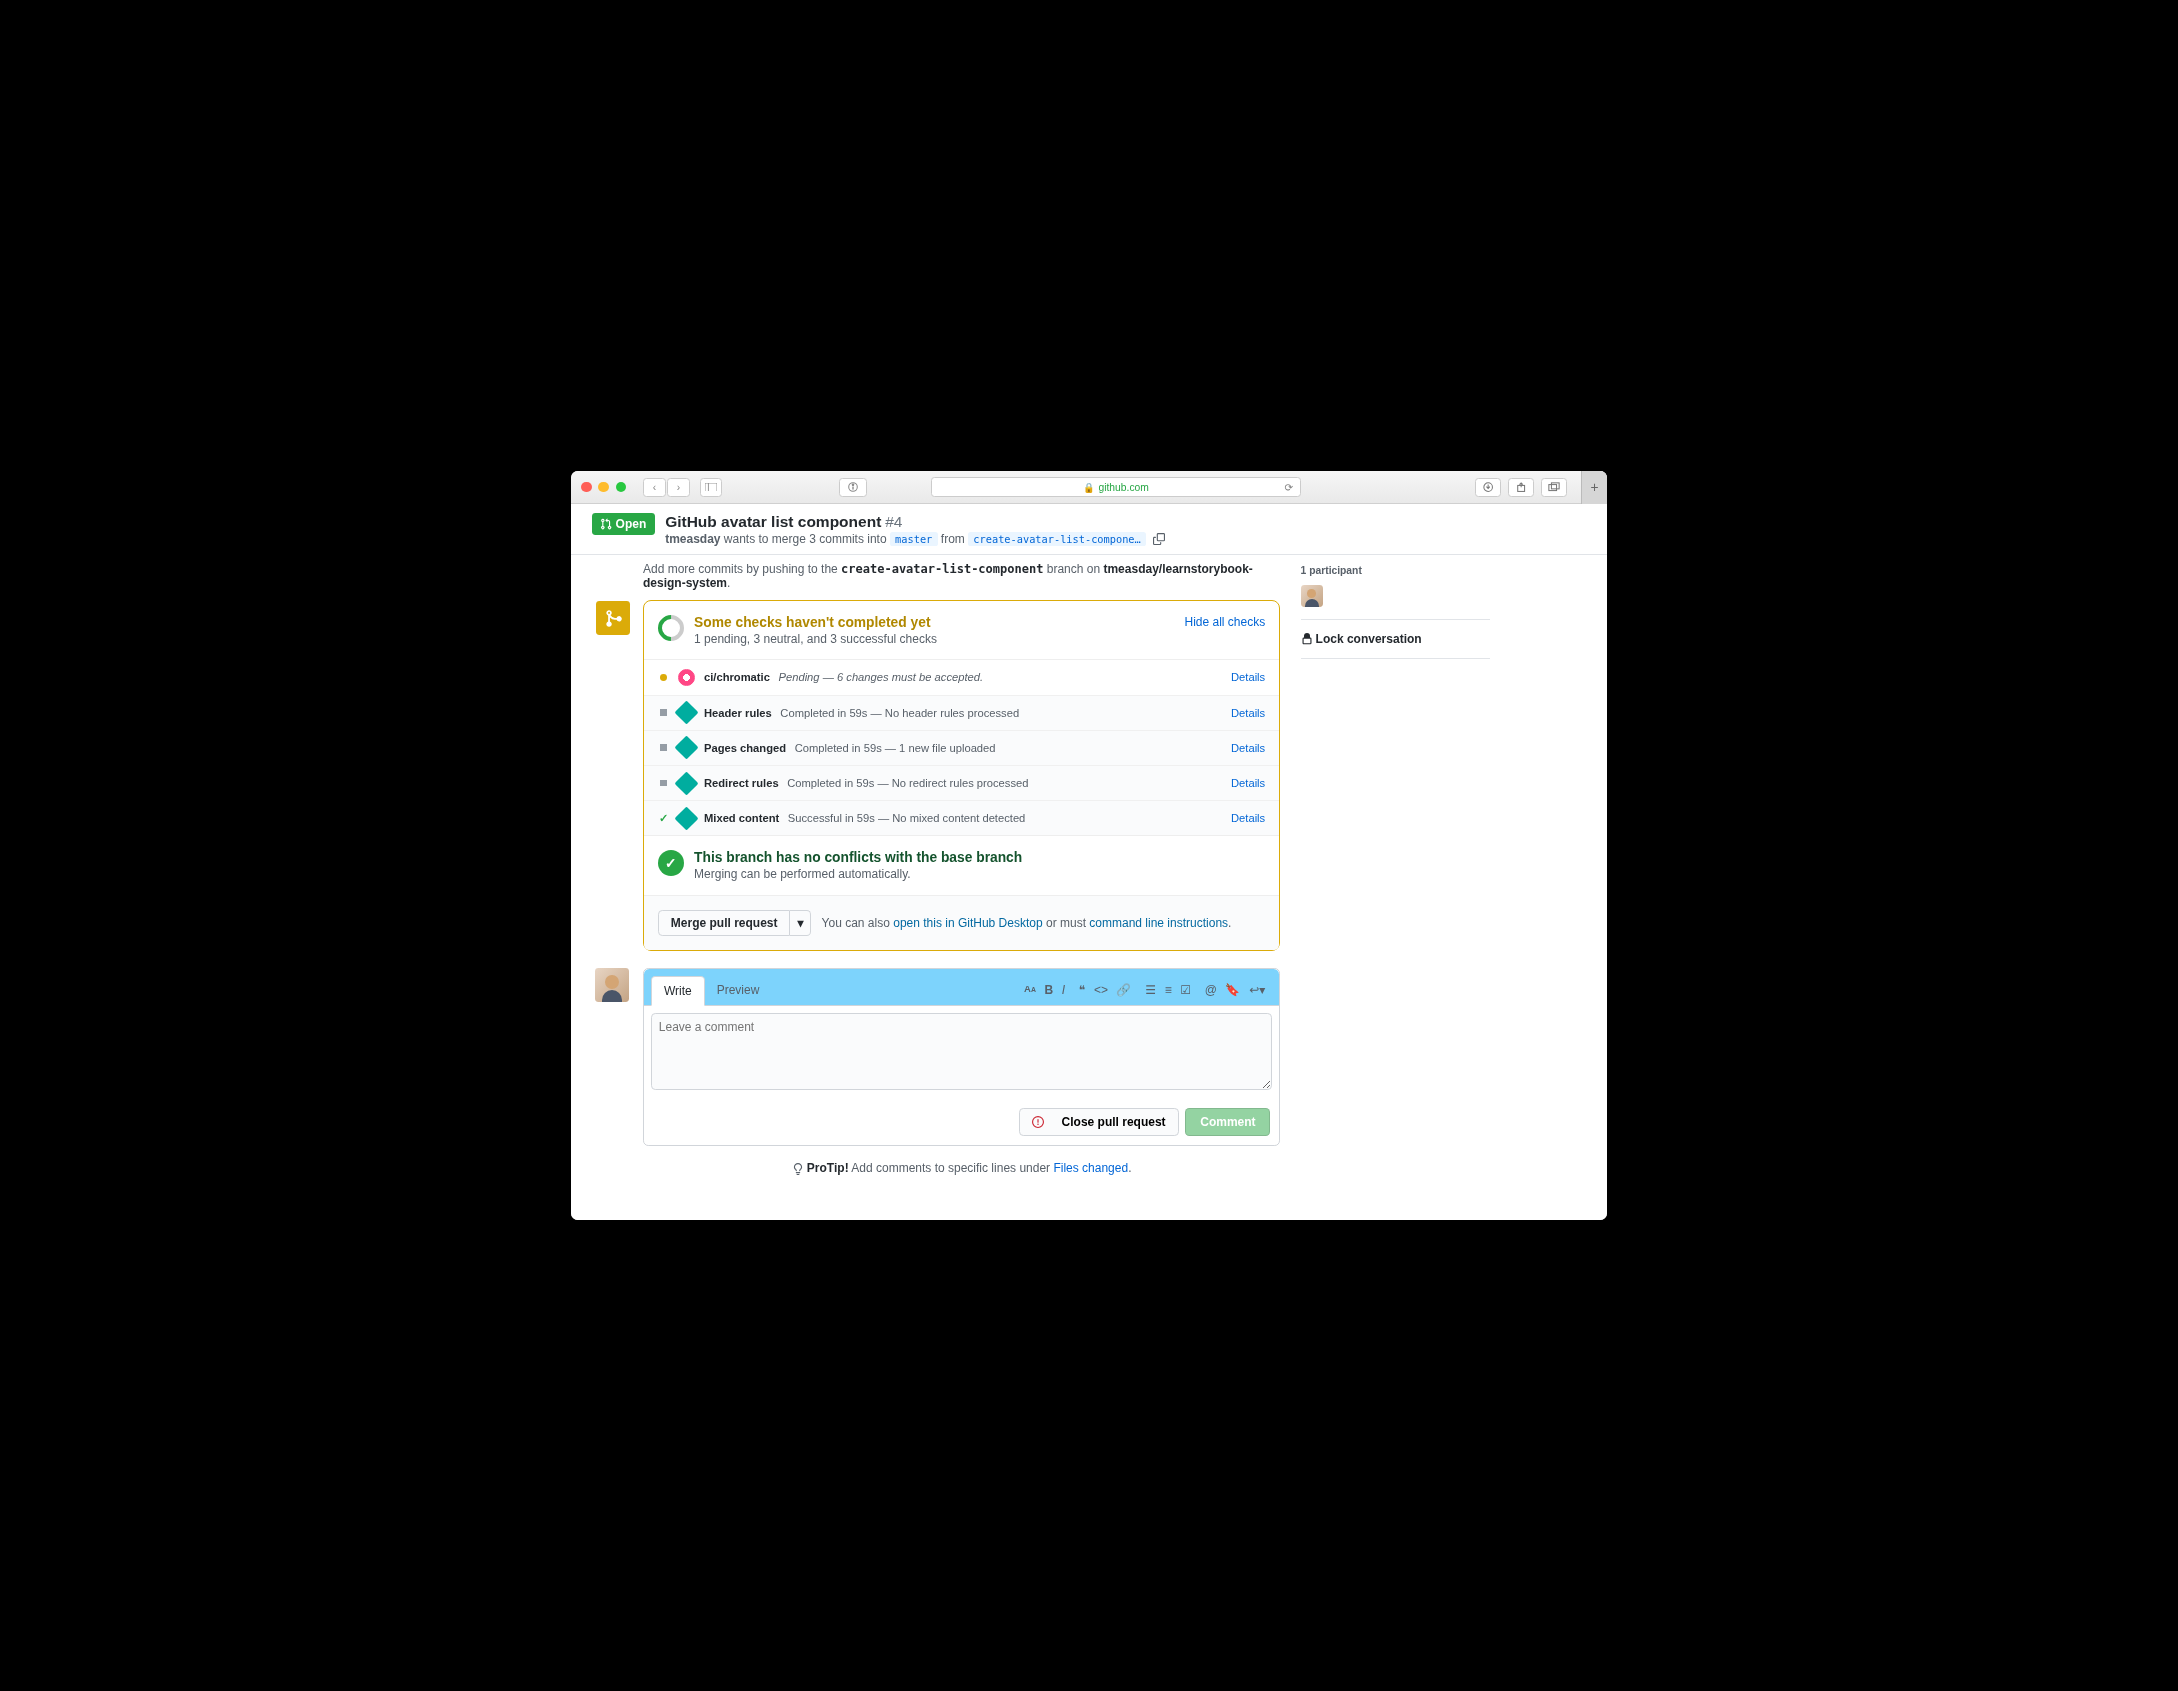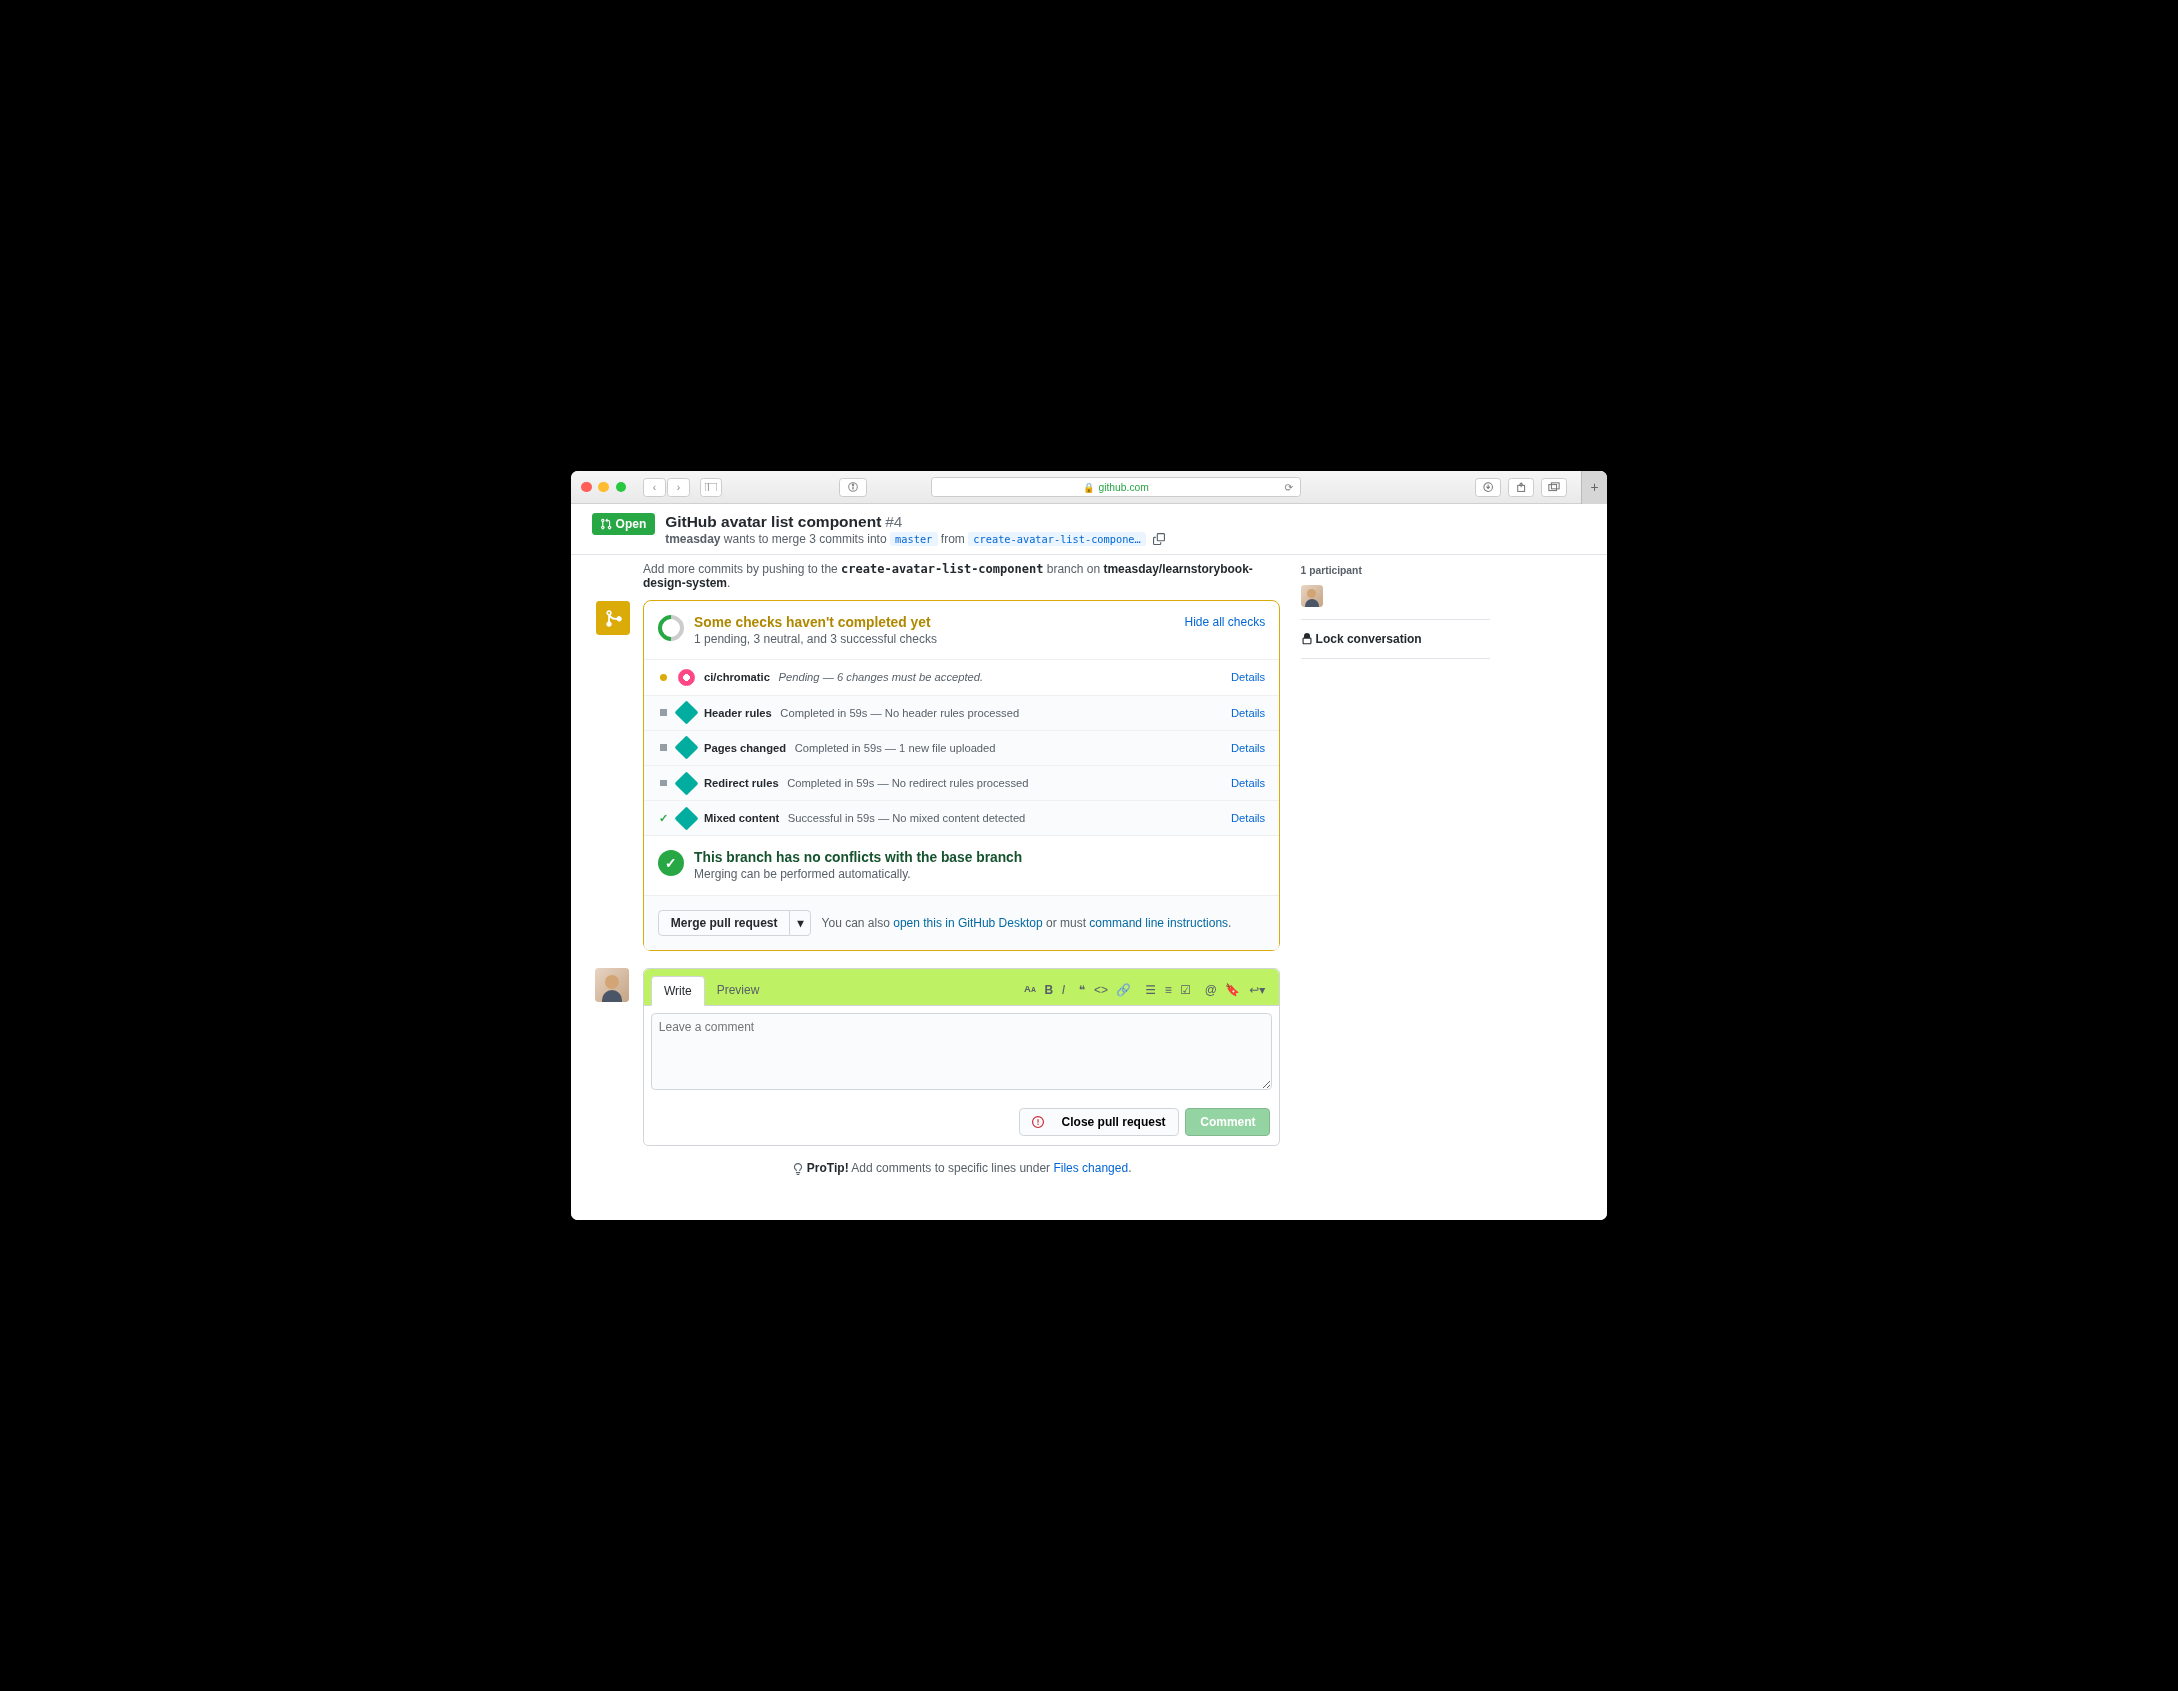--- a/index.html
+++ b/index.html
@@ -71,21 +71,21 @@
 .btn-group .btn:first-child{border-radius:4.3px 0 0 4.3px}
 .btn-group .btn:last-child{border-radius:0 4.3px 4.3px 0;border-left:0;padding:5.2px 6.9px}
 .merge-hint{font-size:12px;color:#586069}
 .merge-hint a{color:#0369a1}
 
 .comment-box { display:flex; gap:13.8px; position:relative; }
 .avatar { width:34px; height:34px; border-radius:3.4px; background:linear-gradient(135deg,#e8d5c4,#c4a484); position:absolute; left:-48px; flex-shrink:0; overflow:hidden; }
 .avatar::after{content:"";position:absolute;width:13.8px;height:13.8px;background:#d4a574;border-radius:50%;top:6.9px;left:10.3px}
 .avatar::before{content:"";position:absolute;width:20.6px;height:12px;background:#4a5568;border-radius:10.3px 10.3px 0 0;bottom:0;left:6.9px}
 .cbox { flex:1; border:0.9px solid #d1d5da; border-radius:5.2px; }
-.tabs { display:flex; padding:6.9px 6.9px 0; align-items:center; border-bottom:0.9px solid #d1d5da; background:#bef264; border-radius:5.2px 5.2px 0 0; }
+.tabs { display:flex; padding:6.9px 6.9px 0; align-items:center; border-bottom:0.9px solid #d1d5da; background:#7dd3fc; border-radius:5.2px 5.2px 0 0; }
 .tab { padding:6.9px 12px; font-size:12px; color:#586069; cursor:pointer; }
 .tab.active { background:#fff; border:0.9px solid #d1d5da; border-bottom:0.9px solid #fff; border-radius:4.3px 4.3px 0 0; margin-bottom:-0.9px; color:#24292e; }
 .tb-icons { margin-left:auto; display:flex; gap:13.8px; padding-right:6.9px; }
 .tb-group{display:flex;gap:8.6px}
 .tb-i{color:#586069;cursor:pointer;font-size:12px}
 .textarea { width:calc(100% - 13.8px); margin:6.9px; min-height:77px; border:0.9px solid #d1d5da; border-radius:4.3px; padding:6.9px; font-size:12px; resize:vertical; font-family:inherit; background:#fafbfc; }
 .attach { padding:6.9px 10.3px; font-size:11.2px; color:#586069; border-top:0.9px dashed #d1d5da; margin:0 6.9px; display:flex; align-items:center; }
 .md-icon{margin-left:auto;font-size:9.5px;font-weight:bold;border:0.9px solid #586069;padding:0 1.7px;border-radius:1.7px}
 .cbox-actions { padding:8.6px; display:flex; justify-content:flex-end; gap:6.9px; }
 .btn-close { border:0.9px solid #d1d5da; background:#fafbfc; padding:0 12px; border-radius:4.3px; font-size:12px; font-weight:600; cursor:pointer; display:flex; align-items:center; gap:18px; }

